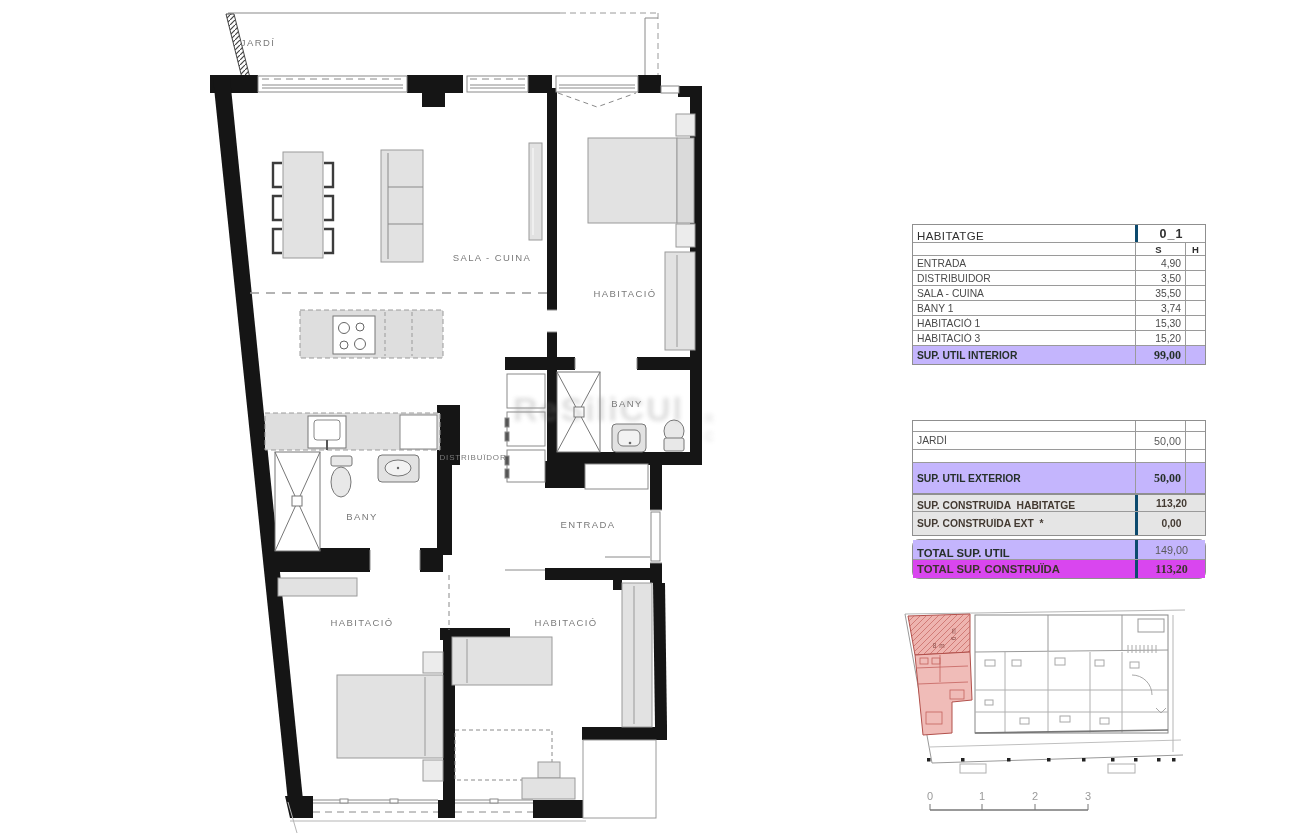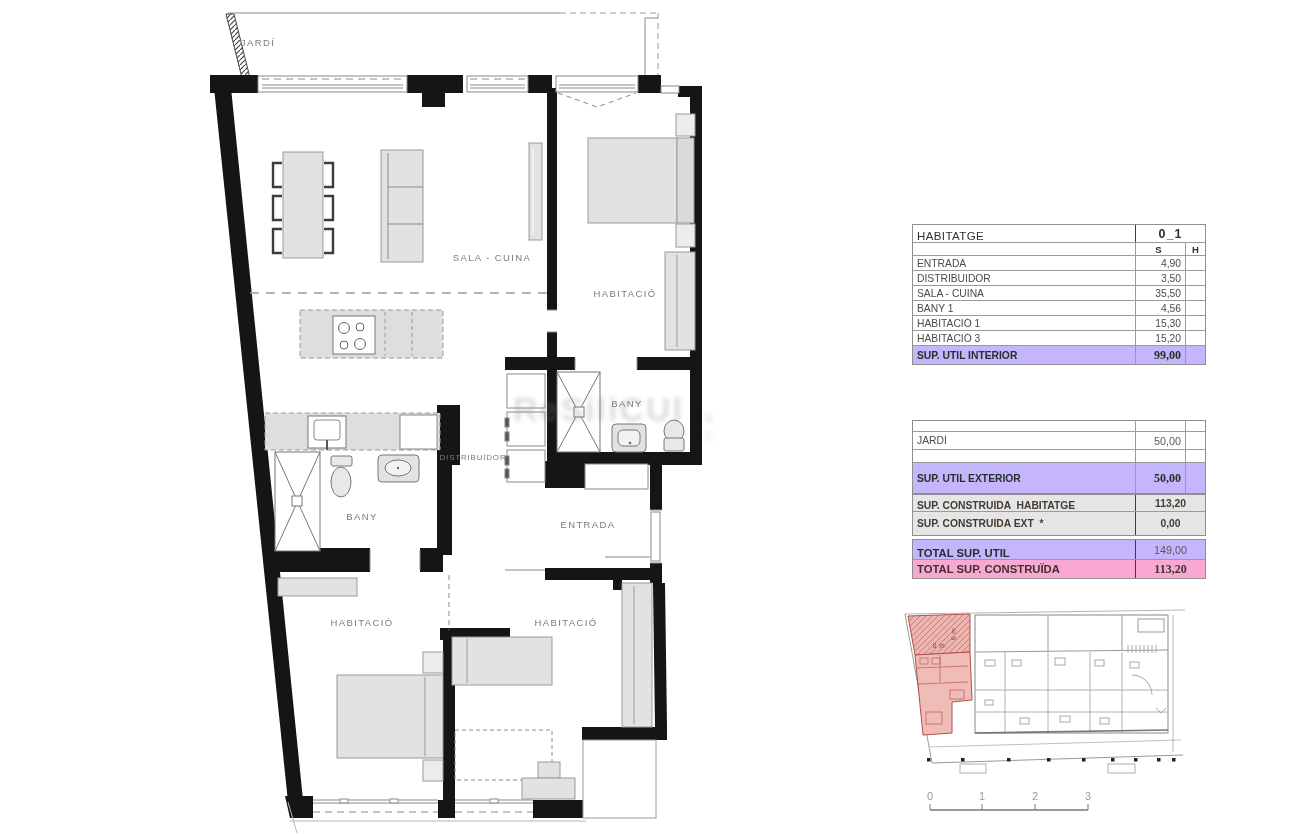--- a/index.html
+++ b/index.html
@@ -26,28 +26,28 @@
   .trow{display:flex;box-sizing:border-box;border-top:1px solid #9a9a9a;
         align-items:center;font-size:10.3px;color:#4a4a4a;}
   .trow:first-child{border-top:none;align-items:flex-end;}
   .c-label{flex:1;padding-left:4px;white-space:pre;overflow:hidden;}
   .c-s{width:50px;align-self:stretch;display:flex;align-items:center;
        justify-content:flex-end;padding-right:4px;box-sizing:border-box;
        border-left:1px solid #9a9a9a;}
   .c-h{width:20px;align-self:stretch;display:flex;align-items:center;
        justify-content:center;box-sizing:border-box;border-left:1px solid #9a9a9a;}
   .c-merged{width:70px;align-self:stretch;display:flex;align-items:center;
-       justify-content:center;box-sizing:border-box;border-left:1px solid #0c4a6e;}
+       justify-content:center;box-sizing:border-box;border-left:3px solid #0c4a6e;}
   .h-head{height:17px;font-size:11.5px;color:#2f2f2f;letter-spacing:.4px;}
   .h-head .c-merged{font-weight:bold;font-size:12.5px;letter-spacing:1px;}
   .h-sub{height:13px;font-weight:bold;font-size:9.5px;color:#2f2f2f;}
   .r-data{height:15px;}
   .r-green{background:#c4b5fd;font-weight:bold;color:#26302a;}
   .r-orange{background:#e5e5e5;font-weight:bold;color:#433a32;}
-  .r-orange-deep{background:#f9a8d4;font-weight:bold;color:#3c332c;}
+  .r-orange-deep{background:#d946ef;font-weight:bold;color:#3c332c;}
   .big-val{font-size:12px;font-weight:bold;font-family:Liberation Serif, serif;}
   .reg-val{font-weight:normal;color:#5a5a5a;font-size:10.8px;}
 </style>
 </head>
 <body>
 
 <svg id="canvas" viewBox="0 0 1300 834" xmlns="http://www.w3.org/2000/svg">
   <defs>
     <pattern id="blackhatch" width="5" height="5" patternUnits="userSpaceOnUse">
       <rect width="5" height="5" fill="#ffffff"></rect>
@@ -376,21 +376,21 @@
     <div class="c-s">3,50</div>
       <div class="c-h"></div>
   </div>
   <div class="trow r-data">
     <div class="c-label">SALA - CUINA</div>
     <div class="c-s">35,50</div>
       <div class="c-h"></div>
   </div>
   <div class="trow r-data">
     <div class="c-label">BANY 1</div>
-    <div class="c-s">4,56</div>
+    <div class="c-s">3,74</div>
       <div class="c-h"></div>
   </div>
   <div class="trow r-data">
     <div class="c-label">HABITACIÓ 1</div>
     <div class="c-s">15,30</div>
       <div class="c-h"></div>
   </div>
   <div class="trow r-data">
     <div class="c-label">HABITACIÓ 3</div>
     <div class="c-s">15,20</div>
@@ -430,21 +430,21 @@
   <div class="trow r-orange" style="height:16px;">
     <div class="c-label">SUP. CONSTRUÏDA  HABITATGE</div>
     <div class="c-merged">113,20</div>
   </div>
   <div class="trow r-orange" style="height:24px;">
     <div class="c-label">SUP. CONSTRUÏDA EXT  *</div>
     <div class="c-merged">0,00</div>
   </div>
 </div>
 
-<div class="tblock" style="top:539px;">
+<div class="tblock" style="top:539px;border-radius:7px;">
   <div class="trow r-green" style="height:19px;font-size:11.3px;">
     <div class="c-label">TOTAL SUP. UTIL</div>
     <div class="c-merged reg-val">149,00</div>
   </div>
   <div class="trow r-orange-deep" style="height:19px;font-size:11.3px;">
     <div class="c-label">TOTAL SUP. CONSTRUÏDA</div>
     <div class="c-merged big-val">113,20</div>
   </div>
 </div>
 

